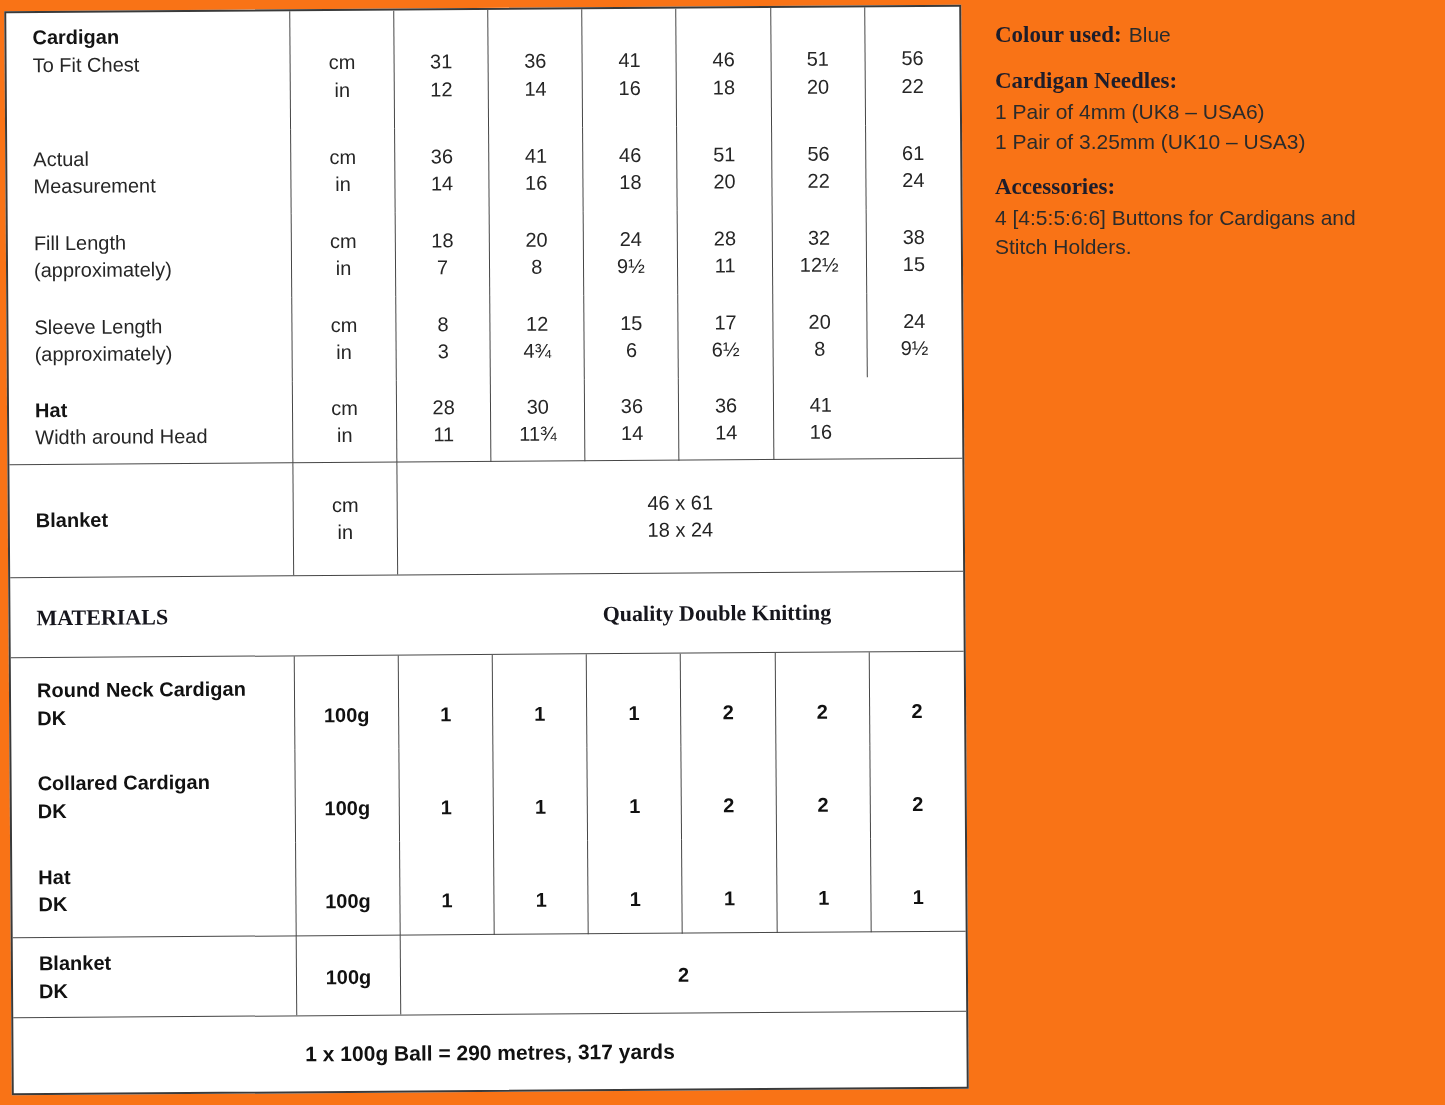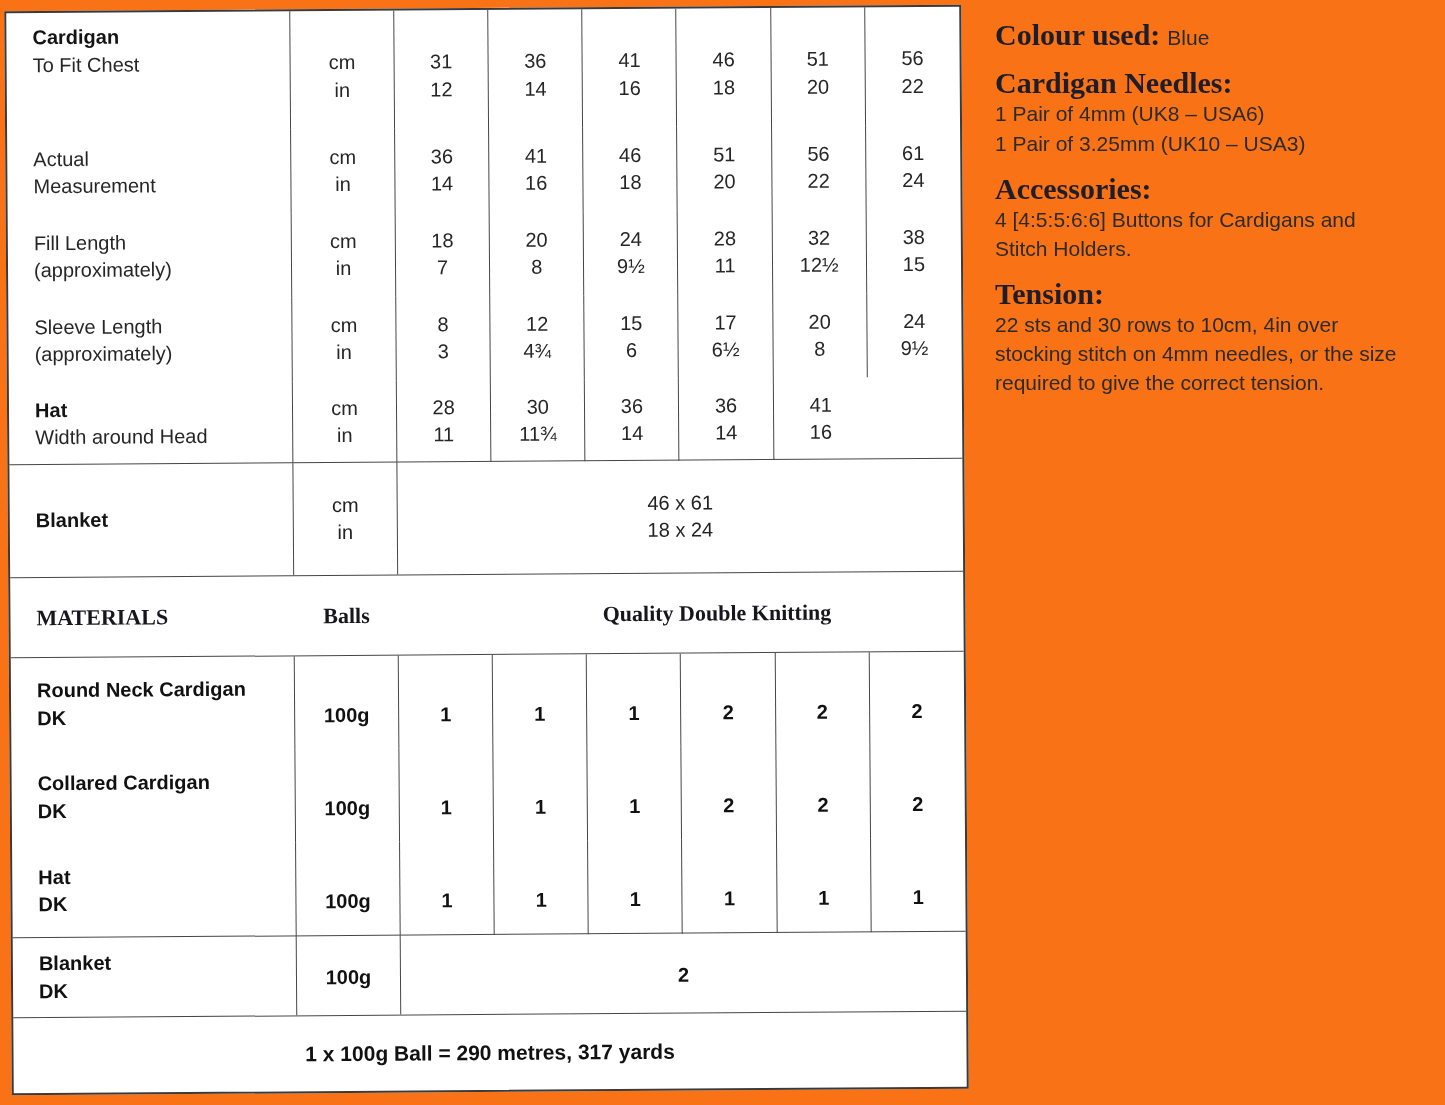--- a/index.html
+++ b/index.html
@@ -56,21 +56,21 @@
     font-weight:bold; font-size:21px; color:#111;
   }
 
   
   .info {
     position:absolute; left:995px; top:20px; width:416px;
     font-size:21px; line-height:29px; color:#2b2b2b;
   }
   .info .block { margin-bottom:16px; }
   .info .head {
-    font-family:"Liberation Serif", serif; font-weight:bold; font-size:30px;
+    font-family:"Liberation Serif", serif; font-weight:bold; font-size:23px;
     color:#1d1d2b; line-height:30px;
   }
   .info .inline-val { margin-left:7px; }
   .info p { margin:1px 0 0 0; }
 </style>
 </head>
 <body>
 
 <div class="page">
 
@@ -254,21 +254,20 @@
         <div>in</div>
       </div>
       <div class="cell merged-cell center-cell no-r">
         <div>46 x 61</div>
         <div>18 x 24</div>
       </div>
     </div>
 
     <div class="sec mat-head-sec grid8">
       <div class="cell label-cell">MATERIALS</div>
-      <div class="cell center-cell">Balls</div>
       <div class="cell merged-cell center-cell no-r quality-cell">Quality Double Knitting</div>
     </div>
 
     <div class="sec materials-sec" id="materials-section">
         <div class="mrow grid8">
           <div class="cell label-cell">
             <div>Round Neck Cardigan</div>
             <div>DK</div>
           </div>
           <div class="cell center-cell">100g</div>
@@ -326,19 +325,15 @@
     </div>
     <div class="block">
       <div class="head">Cardigan Needles:</div>
       <p>1 Pair of 4mm (UK8 – USA6)</p>
       <p>1 Pair of 3.25mm (UK10 – USA3)</p>
     </div>
     <div class="block">
       <div class="head">Accessories:</div>
       <p>4 [4:5:5:6:6] Buttons for Cardigans and Stitch Holders.</p>
     </div>
-    <div class="block">
-      <div class="head">Tension:</div>
-      <p>22 sts and 30 rows to 10cm, 4in over stocking stitch on 4mm needles, or the size required to give the correct tension.</p>
-    </div>
   </aside>
 
 </div>
 
 </body></html>

